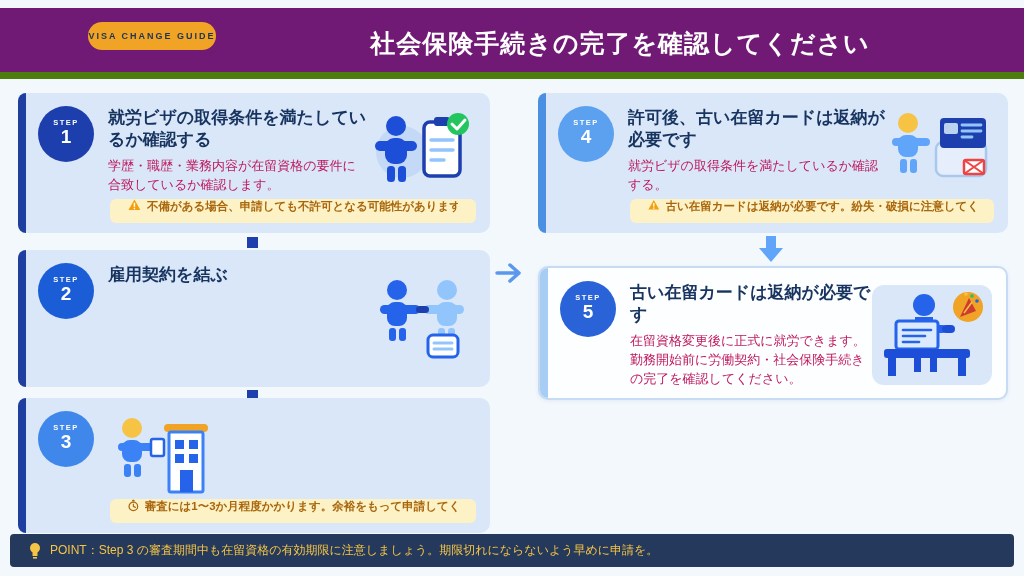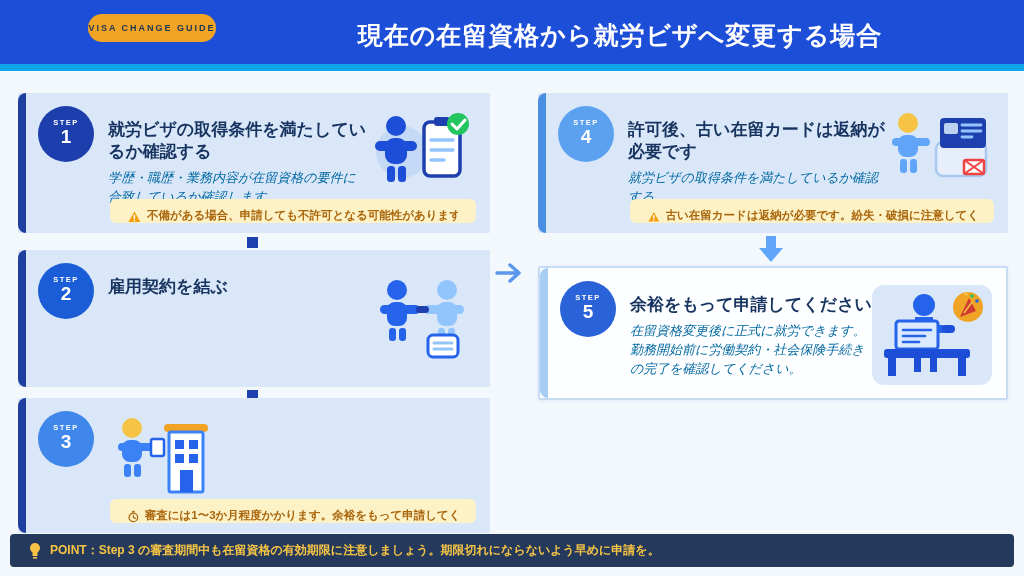--- a/index.html
+++ b/index.html
@@ -1,62 +1,62 @@
 <!DOCTYPE html>
 <html lang="ja"><head>
 <meta charset="utf-8">
 <style>
   html,body{margin:0;padding:0;}
   body{font-family:"Liberation Sans","DejaVu Sans",sans-serif;background:#e9eef5;}
   .page{position:relative;width:1024px;height:576px;background:#f3f8fd;overflow:hidden;}
 
   
-  .header{position:absolute;left:0;top:0;width:100%;height:71px;background:#1d4ed8;border-bottom:7px solid #0ea5e9;box-sizing:border-box;}
+  .header{position:absolute;left:0;top:8px;width:100%;height:71px;background:#701a75;border-bottom:7px solid #4d7c0f;box-sizing:border-box;}
   .badge{position:absolute;left:88px;top:14px;width:128px;height:28px;background:#f0a325;border-radius:15px;display:flex;align-items:center;justify-content:center;}
   .badge span{font-size:9px;font-weight:bold;letter-spacing:2px;color:#1d3454;}
   .header-title{position:absolute;left:220px;right:4px;top:19px;text-align:center;color:#ffffff;font-size:25px;font-weight:bold;letter-spacing:1px;}
 
   
-  .card{position:absolute;background:#d9e7f9;border-radius:2px;display:flex;box-sizing:border-box;}
+  .card{position:absolute;background:#d9e7f9;border-radius:10px;display:flex;box-sizing:border-box;}
   .card.white{background:#fdfeff;border:2px solid #c7dcf2;box-shadow:0 1px 4px rgba(30,64,175,.08);}
   .bar{width:8px;border-radius:10px 0 0 10px;flex:0 0 8px;}
   .card-body{flex:1;display:flex;padding:13px 14px 10px 12px;position:relative;}
   .circle{width:56px;height:56px;border-radius:50%;flex:0 0 56px;display:flex;flex-direction:column;align-items:center;justify-content:center;color:#fff;margin-right:14px;}
   .circle .step-label{font-size:7.5px;font-weight:bold;letter-spacing:1.5px;line-height:1;}
   .circle .step-num{font-size:19px;font-weight:bold;line-height:1.2;}
-  .texts{flex:1;min-width:0;padding-top:1px;margin-top:12px;}
+  .texts{flex:1;min-width:0;padding-top:1px;}
   .texts h3{margin:0 0 6px 0;font-size:17px;line-height:1.3;color:#17335f;font-weight:bold;}
-  .texts p{margin:0;font-size:13px;line-height:1.45;color:#0369a1;font-style:italic;}
+  .texts p{margin:0;font-size:13px;line-height:1.45;color:#be185d;}
   .icon-wrap{flex:0 0 108px;display:flex;align-items:flex-start;justify-content:center;padding-top:4px;}
   .icon-wrap.vcenter{align-items:center;padding-top:0;}
   .icon-wrap.backdrop{align-self:center;background:#d9e7f9;border-radius:12px;padding:4px 4px;flex:0 0 112px;}
 
   
-  .note{position:absolute;left:84px;right:14px;bottom:10px;background:#fdf1c6;border-radius:6px;height:24px;display:flex;align-items:flex-end;padding:0 18px;box-sizing:border-box;}
+  .note{position:absolute;left:84px;right:14px;bottom:10px;background:#fdf1c6;border-radius:6px;height:24px;display:flex;align-items:flex-start;padding:0 18px;box-sizing:border-box;}
   .note span{font-size:11.5px;font-weight:bold;color:#a9660c;white-space:nowrap;overflow:hidden;margin-left:6px;}
 
   
   .connector{position:absolute;width:11px;height:11px;background:#1e40af;}
   .arrow-right{position:absolute;}
   .arrow-down{position:absolute;}
 
   
   .footer{position:absolute;left:10px;right:10px;top:534px;height:33px;background:#24395b;border-radius:4px;display:flex;align-items:center;padding:0 18px;box-sizing:border-box;}
-  .footer span{color:#f6c445;font-size:12px;font-weight:bold;margin-left:8px;white-space:nowrap;}
+  .footer span{color:#f6c445;font-size:12px;font-weight:normal;margin-left:8px;white-space:nowrap;}
 </style>
 </head>
 <body>
 
 <div class="page">
 
   <div class="header">
     <div class="badge">
       <span>VISA CHANGE GUIDE</span>
     </div>
-    <div class="header-title">現在の在留資格から就労ビザへ変更する場合</div>
+    <div class="header-title">社会保険手続きの完了を確認してください</div>
   </div>
 
   <div class="card" style="left:18px;top:93px;width:472px;height:140px;">
     <div class="bar" style="background-color: rgb(30, 63, 160);"></div>
     <div class="card-body">
       <div class="circle" style="background-color: rgb(29, 63, 173);">
         <span class="step-label">STEP</span>
         <span class="step-num">1</span>
       </div>
       <div class="texts">
@@ -213,21 +213,21 @@
   </div>
 
   <div class="card white" style="left:538px;top:266px;width:470px;height:134px;">
     <div class="bar" style="background-color: rgb(168, 205, 245);"></div>
     <div class="card-body">
       <div class="circle" style="background-color: rgb(42, 99, 216);">
         <span class="step-label">STEP</span>
         <span class="step-num">5</span>
       </div>
       <div class="texts">
-        <h3>余裕をもって申請してください</h3>
+        <h3>古い在留カードは返納が必要です</h3>
         <p>在留資格変更後に正式に就労できます。勤務開始前に労働契約・社会保険手続きの完了を確認してください。</p>
       </div>
       <div class="icon-wrap vcenter backdrop">
         <svg width="104" height="92" viewBox="0 0 104 92">
           <circle cx="88" cy="18" r="15" fill="#f0a325"></circle>
           <g>
             <polygon points="80,28 89,9 96,22" fill="#cf3b30"></polygon>
             <line x1="84" y1="24" x2="92" y2="13" stroke="#f6c445" stroke-width="1.5"></line>
             <circle cx="92" cy="7" r="1.8" fill="#22c55e"></circle>
             <circle cx="97" cy="12" r="1.8" fill="#2563eb"></circle>

